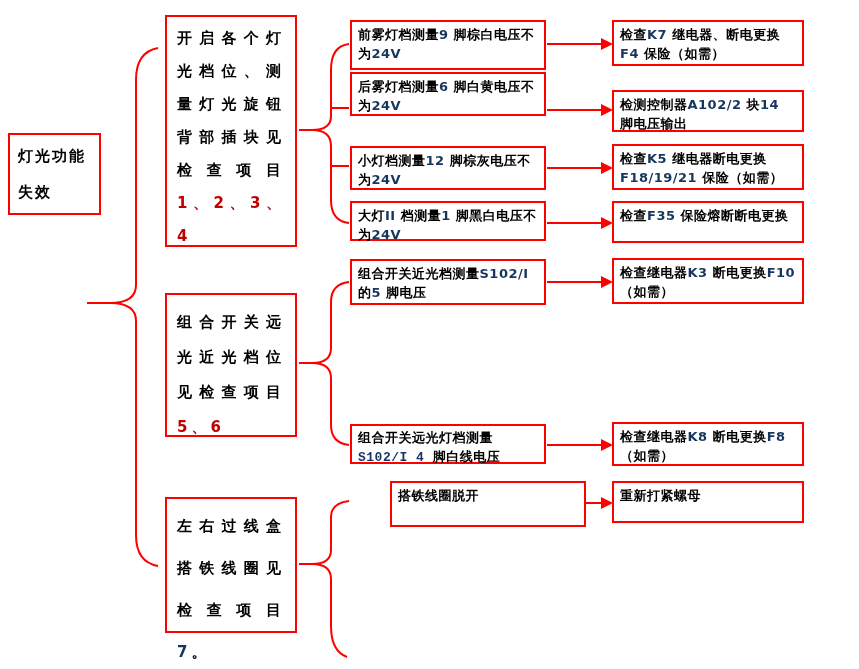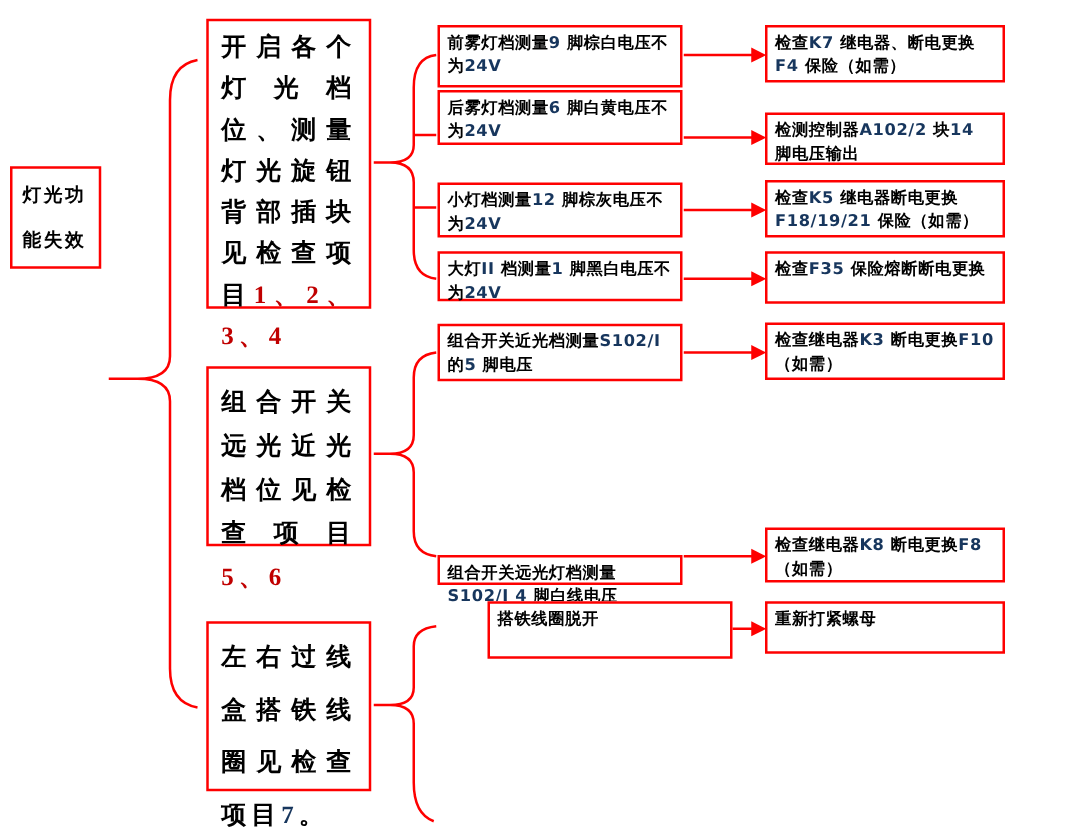--- a/index.html
+++ b/index.html
@@ -2,37 +2,37 @@
 <html><head>
 <meta charset="utf-8">
 <style>
   html,body{margin:0;padding:0;background:#ffffff;}
   body{width:859px;height:669px;position:relative;overflow:hidden;
        font-family:"DejaVu Sans","Liberation Sans",sans-serif;}
   .canvas{position:absolute;left:0;top:0;width:859px;height:669px;}
   svg.wires{position:absolute;left:0;top:0;pointer-events:none;}
   .box{position:absolute;border:2px solid #fe0000;background:#ffffff;
        color:#000;font-weight:bold;box-sizing:border-box;}
-  .root-box{left:8px;top:133px;width:73px;height:82px;font-size:15px;
+  .root-box{left:8px;top:133px;width:93px;height:82px;font-size:15px;
             line-height:36px;padding:3px 8px;letter-spacing:2px;}
-  .mid-box{left:165px;width:132px;font-size:20px;letter-spacing:4px;
-           padding:5px 10px;text-align:justify;font-family:Liberation Serif, serif;}
+  .mid-box{left:165px;width:132px;font-size:15px;letter-spacing:4px;
+           padding:5px 10px;text-align:justify;}
   #mid-1{top:15px;height:232px;line-height:33px;}
   #mid-2{top:293px;height:144px;line-height:35px;padding-top:10px;}
   #mid-3{top:497px;height:136px;line-height:42px;padding-top:6px;}
   .cond-box{left:350px;width:196px;font-size:13px;line-height:19px;
             padding:3px 6px;letter-spacing:0.5px;}
   .act-box{left:612px;width:192px;font-size:13px;line-height:19px;
            padding:3px 6px;letter-spacing:0.5px;}
   #cond-1{top:20px;height:50px;}   #act-1{top:20px;height:46px;}
   #cond-2{top:72px;height:44px;}   #act-2{top:90px;height:42px;}
   #cond-3{top:146px;height:44px;}  #act-3{top:144px;height:46px;}
   #cond-4{top:201px;height:40px;}  #act-4{top:201px;height:42px;}
   #cond-5{top:259px;height:46px;}  #act-5{top:258px;height:46px;}
-  #cond-6{top:444px;height:24px;}  #act-6{top:422px;height:44px;}
+  #cond-6{top:424px;height:40px;font-family:Liberation Mono, monospace;}  #act-6{top:422px;height:44px;}
   #cond-7{top:481px;height:46px;margin-left:40px;}  #act-7{top:481px;height:42px;}
 </style>
 </head>
 <body>
 
 <div class="canvas">
 
   <svg class="wires" width="859" height="669" viewBox="0 0 859 669">
     <g fill="none" stroke="#fe0000" stroke-width="2">
 

